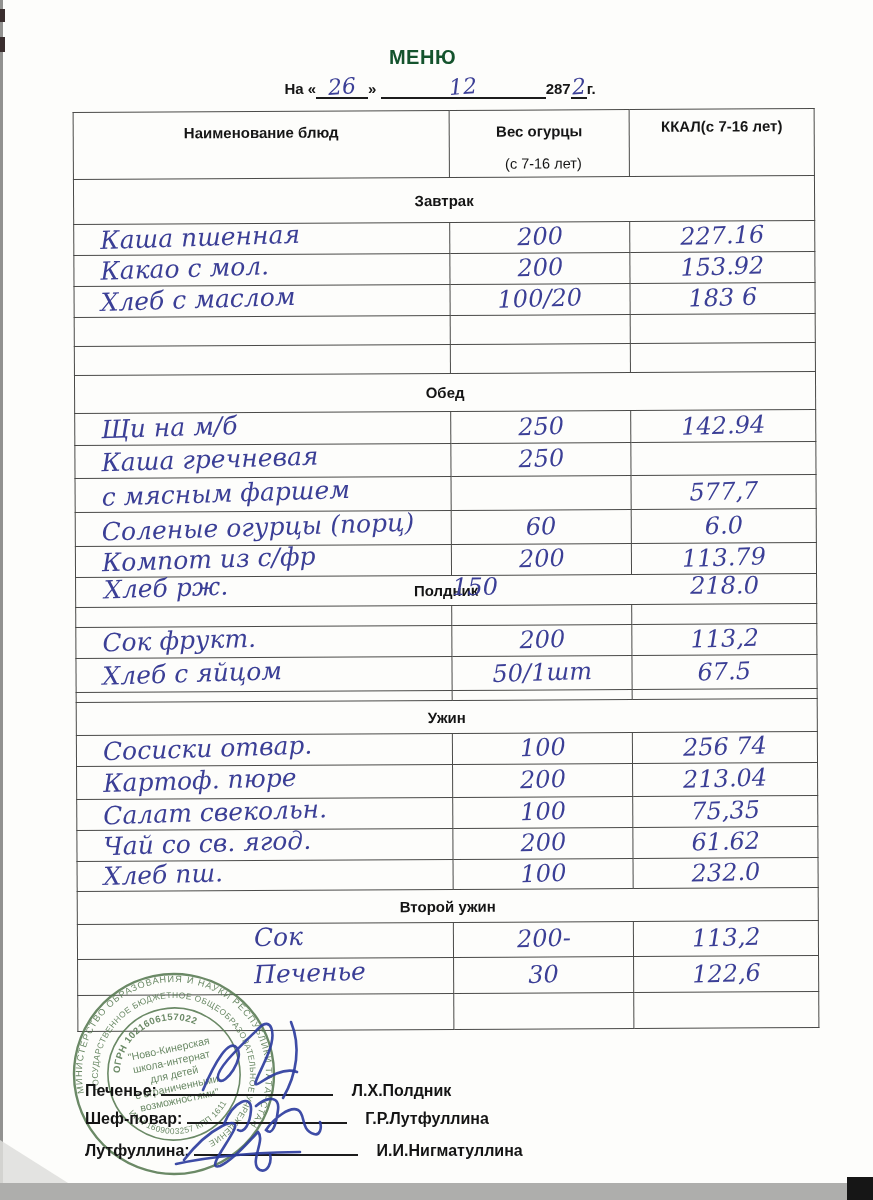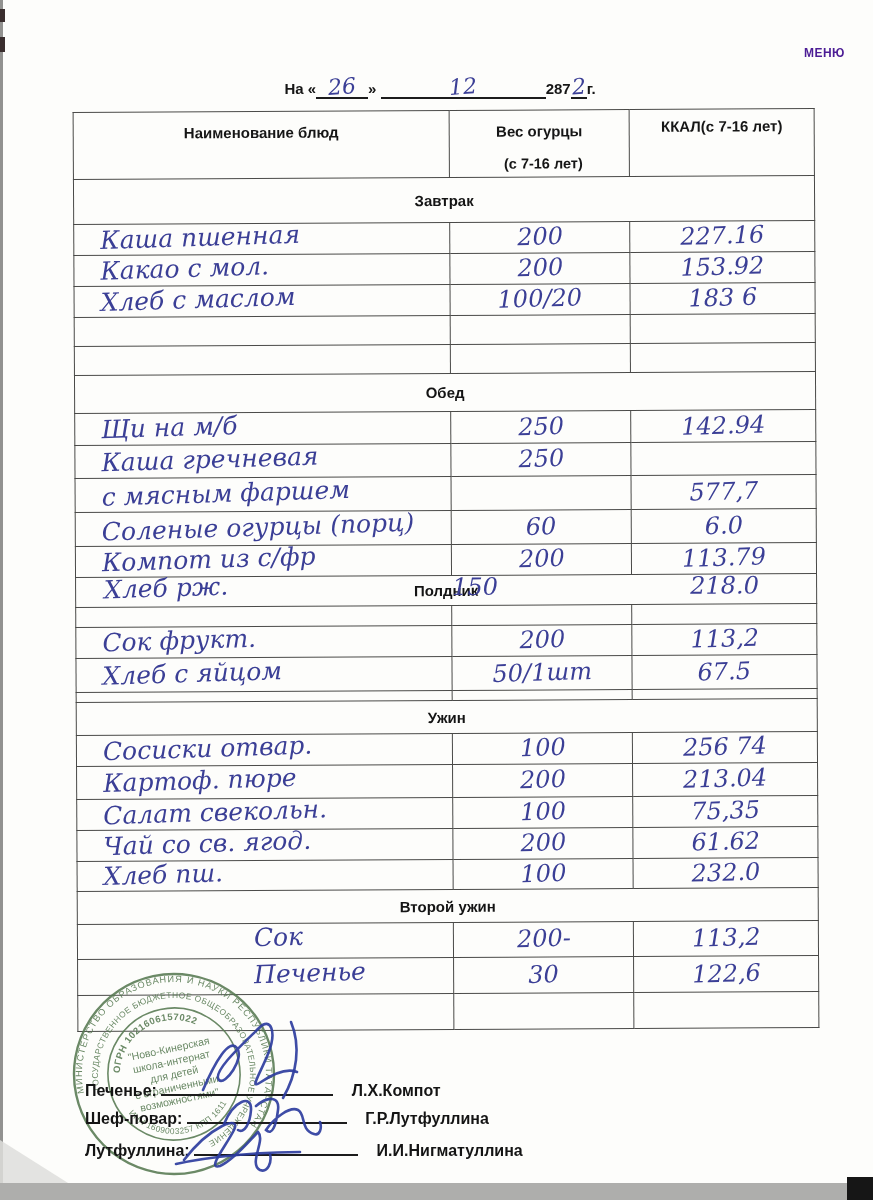--- a/index.html
+++ b/index.html
@@ -9,36 +9,36 @@
 
   
   .edge-left{position:absolute;left:0;top:0;width:3px;height:1185px;background:#3a3a38;opacity:.55;}
   .speck{position:absolute;background:#3a2e2e;}
   .bottom-strip{position:absolute;left:0;top:1183px;width:873px;height:17px;background:#aeaeac;}
   .fold{position:absolute;left:0;top:1140px;width:95px;height:60px;background:#dededc;opacity:.85;
         clip-path:polygon(0 0,0 100%,100% 100%);}
   .corner-block{position:absolute;left:847px;top:1177px;width:26px;height:23px;background:#161616;}
 
   
-  .title{position:absolute;left:0;top:46px;width:845px;text-align:right;
-         font-weight:bold;font-size:12px;color:#4c1d95;letter-spacing:.5px;}
+  .title{position:absolute;left:0;top:46px;width:845px;text-align:center;
+         font-weight:bold;font-size:20px;color:#14532d;letter-spacing:.5px;}
   .dateline{position:absolute;left:0;top:80px;width:880px;text-align:center;
             font-weight:bold;font-size:15px;color:#161616;}
   .dateline .seg{display:inline-block;vertical-align:baseline;}
   .u{border-bottom:2px solid #1c1c1c;display:inline-block;text-align:center;}
   .hw{font-family:"DejaVu Serif",serif;font-style:italic;color:#3b3f96;}
   .hw-d{font-size:22px;font-weight:normal;line-height:10px;display:inline-block;transform:rotate(-4deg);}
 
   
   .menu-table-wrap{position:absolute;left:75px;top:110px;width:741px;transform:rotate(-0.3deg);}
   table.menu{border-collapse:collapse;width:741px;table-layout:fixed;}
   table.menu td{border:1px solid #4a4a48;padding:0;vertical-align:middle;position:relative;}
   tr.head-row td{height:66px;vertical-align:top;}
   .head-cell{font-weight:bold;font-size:15px;color:#161616;text-align:center;padding-top:8px;}
-  .head-sub{font-weight:bold;font-size:14.5px;color:#161616;text-align:center;padding-top:16px;margin-left:8px;}
+  .head-sub{font-weight:normal;font-size:14.5px;color:#161616;text-align:center;padding-top:16px;margin-left:8px;}
   .section-label{display:block;text-align:center;font-weight:bold;font-size:15px;color:#141414;}
   td.c-weight,td.c-kcal{text-align:center;}
   .hw-item{font-size:25px;line-height:20px;display:inline-block;transform:rotate(-1.5deg);white-space:nowrap;}
   .hw-name{padding-left:26px;}
   .hw-num{font-size:24px;}
   .ov{position:absolute;top:-2px;line-height:26px;}
 
   
   .stamp{position:absolute;left:68px;top:968px;width:212px;height:212px;
          transform:rotate(-12deg);opacity:.88;}
@@ -256,21 +256,21 @@
     <text class="ctr" x="106" y="97">школа-интернат</text>
     <text class="ctr" x="106" y="110">для детей</text>
     <text class="ctr" x="106" y="123">с ограниченными</text>
     <text class="ctr" x="106" y="136">возможностями"</text>
   </svg>
 
   <div class="sig-block">
     <div class="sig-row" style="top:8px;">
       <span class="sig-role">Печенье:</span>
       <span class="sig-line" style="width:172px;"></span>
-      <span class="sig-name">Л.Х.Компот</span>
+      <span class="sig-name">Л.Х.Полдник</span>
     </div>
     <div class="sig-row" style="top:36px;">
       <span class="sig-role">Шеф-повар:</span>
       <span class="sig-line" style="width:160px;"></span>
       <span class="sig-name">Г.Р.Лутфуллина</span>
     </div>
     <div class="sig-row" style="top:68px;">
       <span class="sig-role">Лутфуллина:</span>
       <span class="sig-line" style="width:164px;"></span>
       <span class="sig-name">И.И.Нигматуллина</span>

